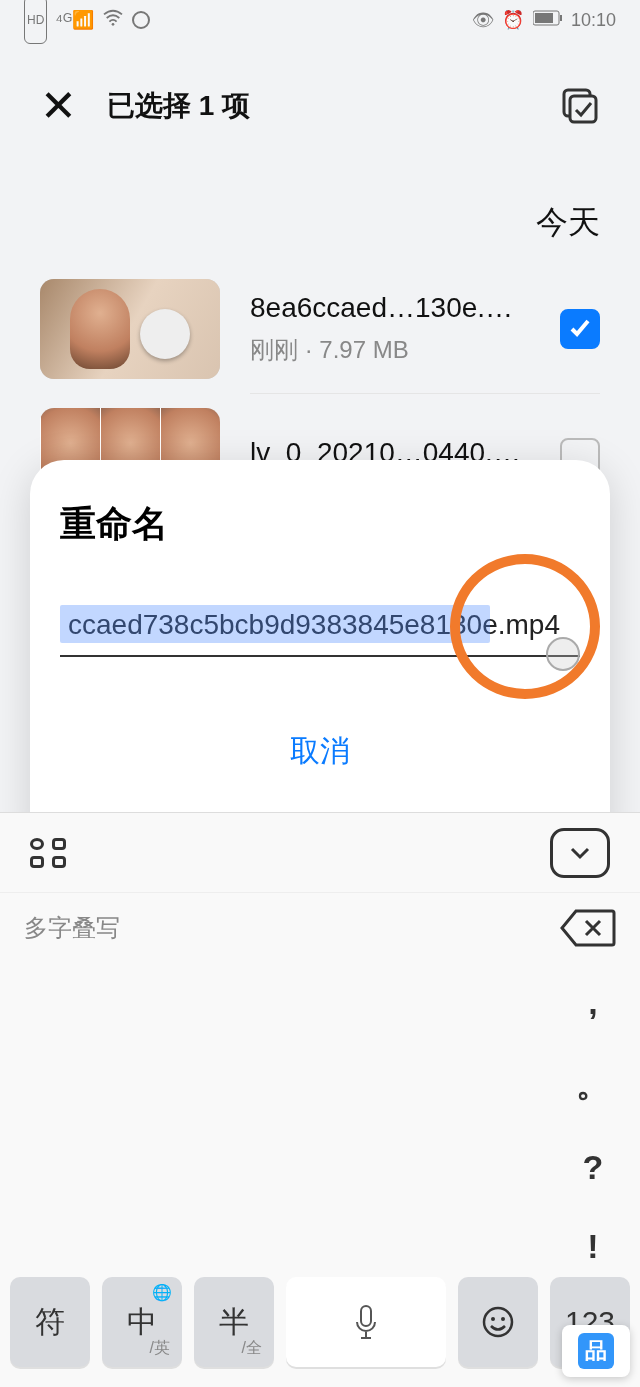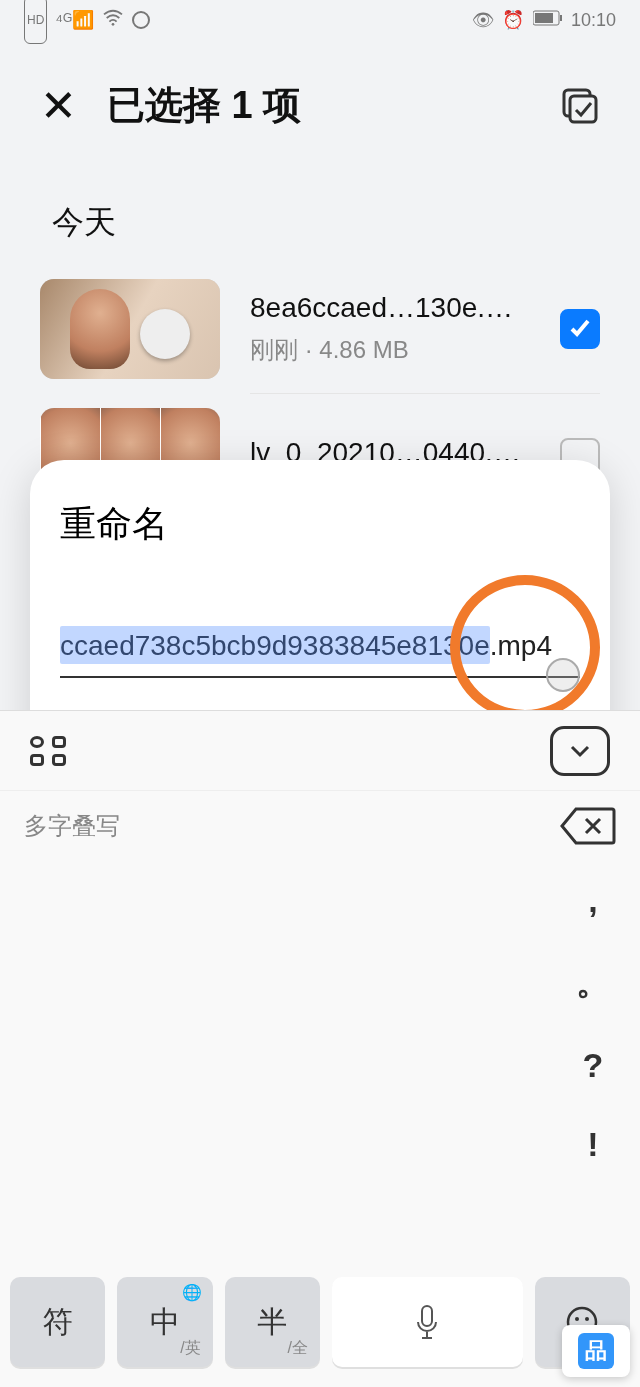--- a/index.html
+++ b/index.html
@@ -6,56 +6,56 @@
   body { width: 640px; height: 1387px; background: #f2f3f5; overflow: hidden; position: relative; }
 
   
   .status-bar { height: 40px; display: flex; justify-content: space-between; align-items: center; padding: 0 24px; color: #777; font-size: 18px; }
   .status-left, .status-right { display: flex; align-items: center; gap: 8px; }
   .status-ic { display:inline-block; }
 
   
   .header { display: flex; align-items: center; padding: 40px 40px 20px 40px; }
   .close-x { font-size: 44px; color: #111; margin-right: 30px; font-weight: 300; }
-  .header-title { font-size: 38px; font-weight: 600; color: #111; flex: 1; }
+  .header-title { font-size: 28px; font-weight: 600; color: #111; flex: 1; }
   .select-all { width: 40px; height: 40px; }
 
   
-  .section-label { font-size: 32px; font-weight: 500; color: #111; padding: 50px 40px 20px 52px; }
+  .section-label { font-size: 32px; font-weight: 500; color: #111; padding: 50px 40px 20px 52px; text-align: right; }
 
   
   .item { display: flex; align-items: center; padding: 14px 40px; gap: 30px; }
   .thumb { width: 180px; height: 100px; border-radius: 14px; background: #ccc; flex-shrink:0; overflow:hidden; position:relative;}
   .thumb-inner1 { position:absolute; inset:0; background: linear-gradient(120deg, #a8886b 0%, #e7d3c0 50%, #d9c4b0 100%); }
   .thumb-face { position:absolute; left:30px; top:10px; width:60px; height:80px; background: radial-gradient(circle at 50% 30%, #e0b090 0%, #c08060 60%, #6a4530 100%); border-radius: 30px 30px 20px 20px; }
   .thumb-can { position:absolute; right:30px; bottom:20px; width:50px; height:50px; background: #eee; border-radius:50%; box-shadow: 0 2px 4px rgba(0,0,0,0.3);}
   .thumb2-grid { position:absolute; inset:0; display:flex; background:#fff;}
   .thumb2-cell { flex:1; background: radial-gradient(circle at 50% 35%, #e0b090 0%, #c08060 50%, #333 100%); border-left:1px solid #fff;}
   .item-text { flex: 1; min-width: 0;}
   .item-name { font-size: 28px; color: #111; white-space: nowrap; overflow: hidden; text-overflow: ellipsis; margin-bottom: 10px;}
   .item-meta { font-size: 24px; color: #888; }
   .checkbox { width: 40px; height: 40px; border-radius: 8px; border: 2px solid #bbb; flex-shrink:0;}
   .checkbox.checked { background: #0a7bff; border-color: #0a7bff; display:flex; align-items:center; justify-content:center;}
   .checkbox.checked svg { stroke:#fff; stroke-width:4;}
   .divider { height:1px; background:#e5e5e5; margin-left:250px; margin-right:40px;}
 
   
   .dialog { position: absolute; top: 460px; left: 30px; right: 30px; background: #fff; border-radius: 34px; padding: 40px 30px 20px 30px; box-shadow: 0 8px 40px rgba(0,0,0,0.15);}
-  .dialog-title { font-size: 36px; font-weight: 400; margin-bottom: 81px; }
+  .dialog-title { font-size: 36px; font-weight: 700; margin-bottom: 60px; }
   .input-wrap { position: relative; margin-bottom: 50px;}
-  .text-input { width: 100%; border: none; border-bottom: 2px solid #333; padding: 0 0 14px 0; font-size: 28px; color: #222; outline: none;}
+  .text-input { width: 100%; border: none; border-bottom: 2px solid #333; padding: 0 0 14px 8px; font-size: 28px; color: #222; outline: none;}
   .highlight { position:absolute; left:0; top:-4px; height:38px; width:430px; background: rgba(80,140,255,0.35); pointer-events:none; border-radius:2px;}
   .cursor-ball { position:absolute; right:0; bottom:-14px; width:34px; height:34px; border:2px solid #aaa; border-radius:50%; background:rgba(200,200,200,0.3); pointer-events:none;}
   .annot { position:absolute; border:10px solid #f17a2b; border-radius:50%; width:150px; height:145px; right:-20px; top:-55px; pointer-events:none;}
   .dialog-btns { display: flex; flex-direction: column; }
   .dialog-btn { flex: 1; text-align: center; font-size: 30px; color: #0a7bff; padding: 24px 0; }
   .btn-divider { width:1px; background:#ddd; margin: 20px 0;}
 
   
-  .kbd-area { position:absolute; bottom:0; left:0; right:0; height:677px; background:#f9f9f9; border-top:1px solid #ddd;}
+  .kbd-area { position:absolute; bottom:0; left:0; right:0; height:575px; background:#f9f9f9; border-top:1px solid #ddd;}
   .kbd-toolbar { height:80px; display:flex; justify-content:space-between; align-items:center; padding:0 30px; border-bottom:1px solid #eee;}
   .kbd-tool-btn { width:60px; height:50px; border:3px solid #333; border-radius:14px; display:flex; align-items:center; justify-content:center;}
   .grid-ic { width:36px; height:30px; position:relative;}
   .grid-ic span{position:absolute;width:14px;height:12px;border:3px solid #333;border-radius:4px;}
   .suggest-row { display:flex; align-items:center; padding:20px 24px; height:70px;}
   .suggest-text { flex:1; color:#888; font-size:24px;}
   .backspace { width:56px; height:42px;}
   .side-keys { position:absolute; right:30px; top:170px; display:flex; flex-direction:column; gap:40px; align-items:center;}
   .side-key { font-size:34px; color:#333; font-weight:600;}
   .bottom-keys { position:absolute; bottom:20px; left:10px; right:10px; display:flex; gap:12px; height:90px;}
@@ -112,21 +112,21 @@
 <div class="section-label">今天</div>
 
 <div class="item">
   <div class="thumb">
     <div class="thumb-inner1"></div>
       <div class="thumb-face"></div>
       <div class="thumb-can"></div>
   </div>
   <div class="item-text">
     <div class="item-name">8ea6ccaed…130e.mp4</div>
-    <div class="item-meta">刚刚 · 4.86 MB</div>
+    <div class="item-meta">刚刚 · 7.97 MB</div>
   </div>
   <div class="checkbox checked">
     <svg width="24" height="24" viewBox="0 0 24 24">
         <path d="M4 12 l5 5 l11 -13" fill="none"></path>
       </svg>
   </div>
 </div>
 <div class="divider"></div>
 
 <div class="item">
@@ -209,18 +209,21 @@
         </svg>
     </div>
     <div class="bkey">
       <svg width="34" height="34" viewBox="0 0 34 34">
           <circle cx="17" cy="17" r="14" stroke="#333" stroke-width="2.5" fill="none"></circle>
           <circle cx="12" cy="14" r="2" fill="#333"></circle>
           <circle cx="22" cy="14" r="2" fill="#333"></circle>
           <path d="M10 21 q7 7 14 0" stroke="#333" stroke-width="2.5" fill="none"></path>
         </svg>
     </div>
+    <div class="bkey">
+        <span>123</span>
+      </div>
   </div>
 </div>
 
 <div class="watermark">
   <div class="wm-ic">品</div>
 </div>
 
 </body></html>

